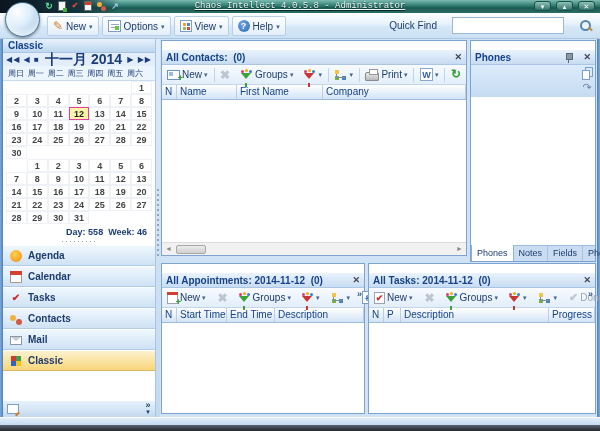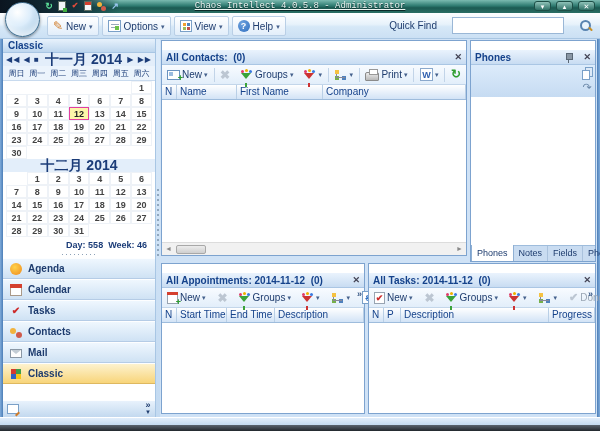--- a/index.html
+++ b/index.html
@@ -63,21 +63,21 @@
   .edge.right { background:linear-gradient(90deg,#4d7fb8,#7fabda); }
 
   
   .sidebar { width:153px; background:#fff; display:flex; flex-direction:column; border-right:1px solid #a8c6e4; }
   .sb-header { height:14px; flex:none; background:linear-gradient(#e8f2fc,#bdd6ee); border-bottom:1px solid #a8c6e4;
     font-size:10px; font-weight:bold; color:#15428b; padding:0 5px; line-height:13px; }
   .cal-nav { height:13px; flex:none; display:flex; align-items:center; background:#e3eefa; font-size:8px; color:#1b3c78; padding:0 3px; }
   .cal-nav .cal-title { flex:1; text-align:center; font-size:14px; font-weight:bold; }
   .cal-nav .nv { letter-spacing:1px; }
   .cal-weekdays { flex:none; display:grid; grid-template-columns:repeat(7,1fr); font-size:8px; color:#1b3c78;
-    text-align:center; background:#ecf4fc; border-bottom:1px solid #c8daee; padding:2px 3px 1px 3px; }
+    text-align:center; background:#ecf4fc; border-bottom:1px solid #c8daee; padding:2px 10px 1px 3px; }
   .cal-grid { flex:none; display:grid; grid-template-columns:repeat(7,1fr); font-size:9px; color:#333; text-align:center; padding:0 3px; }
   .cal-cell { height:13px; line-height:12px; border:1px solid transparent; }
   .cal-cell.filled { border:1px solid #eef2f7; background:#fff; font-weight:bold; color:#444; }
   .cal-cell.sel { background:#fdf6a9; border:1px solid #e23fa0; color:#222; }
   .dayweek { flex:none; font-size:9px; font-weight:bold; color:#1b3c78; text-align:right; padding:3px 8px 1px 0; background:#fff; white-space:pre; }
   .dots { flex:none; text-align:center; color:#7d94ad; font-size:9px; line-height:7px; letter-spacing:1px; background:#fff; }
   .nav-item { height:21px; flex:none; display:flex; align-items:center; gap:6px; padding:0 7px;
     background:linear-gradient(#eff7fe,#cfe2f4); border-top:1px solid #fdfeff; border-bottom:1px solid #b5cce6;
     font-size:10px; font-weight:bold; color:#1e3c6e; }
   .nav-item.active { background:linear-gradient(#fdf2cf,#f8d57a); border-bottom:1px solid #deb860; }
@@ -292,23 +292,20 @@
           <span class="cal-cell filled">29</span>
           <span class="cal-cell filled">30</span>
           <span class="cal-cell"></span>
           <span class="cal-cell"></span>
           <span class="cal-cell"></span>
           <span class="cal-cell"></span>
           <span class="cal-cell"></span>
           <span class="cal-cell"></span>
         </div>
 
-      <div class="cal-nav">
-        <span class="cal-title">十二月 2014</span>
-      </div>
       <div class="cal-grid">
           <span class="cal-cell"></span>
           <span class="cal-cell filled">1</span>
           <span class="cal-cell filled">2</span>
           <span class="cal-cell filled">3</span>
           <span class="cal-cell filled">4</span>
           <span class="cal-cell filled">5</span>
           <span class="cal-cell filled">6</span>
           <span class="cal-cell filled">7</span>
           <span class="cal-cell filled">8</span>

